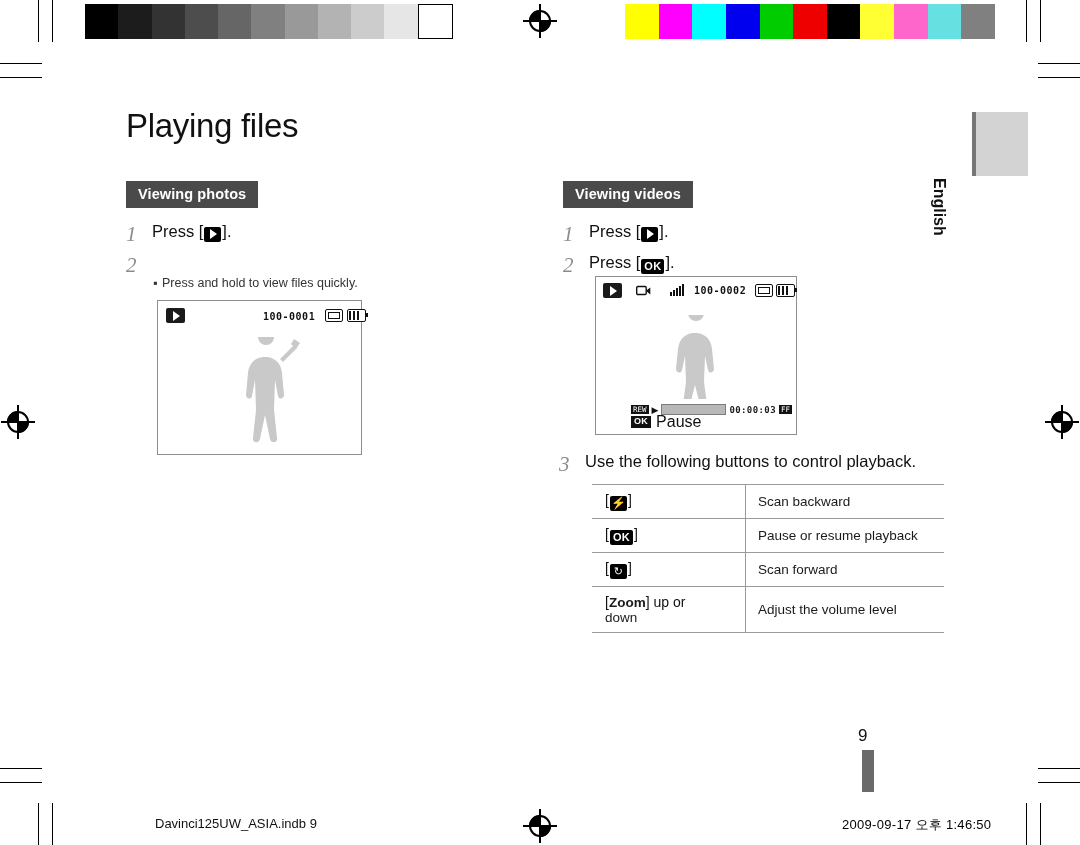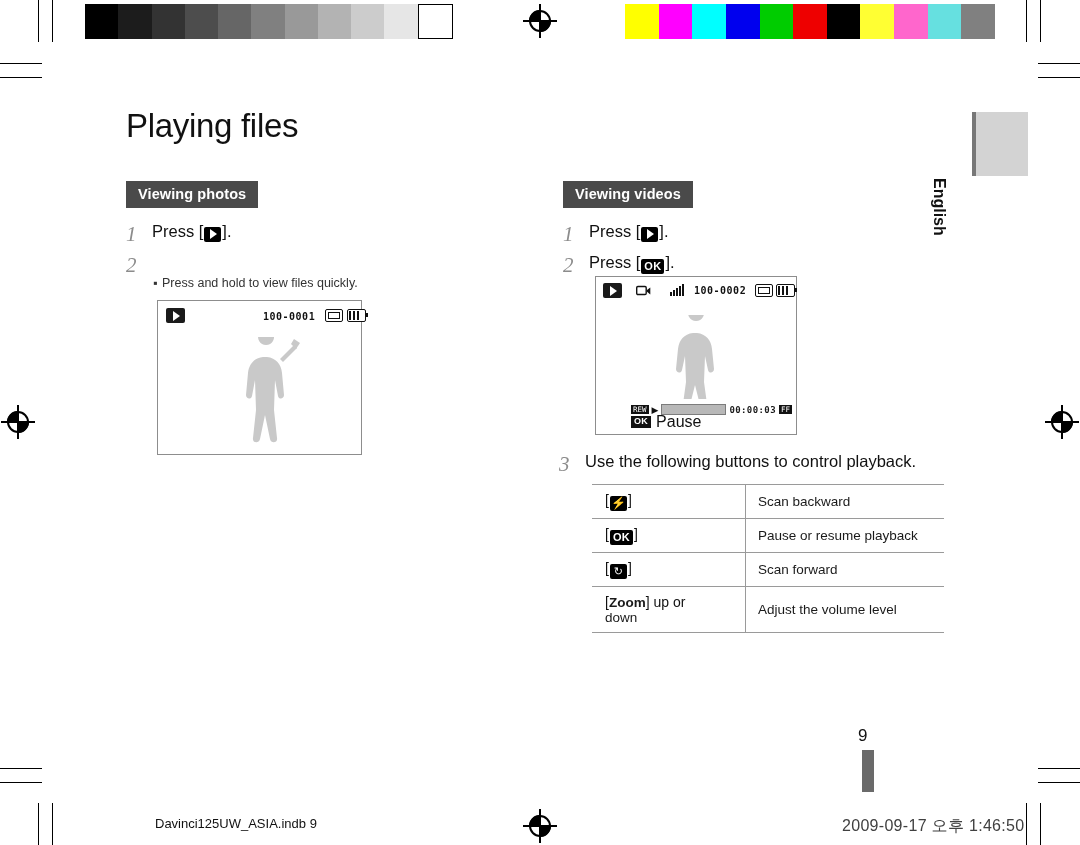--- a/index.html
+++ b/index.html
@@ -146,21 +146,21 @@
     font-size:16px;font-weight:bold;color:#111;
     transform:rotate(90deg);transform-origin:left top;
   }
 
   
   .pageno{position:absolute;left:858px;top:726px;font-size:17px;color:#111;}
   .pagebar{position:absolute;left:862px;top:750px;width:12px;height:42px;background:#6a6a6a;}
 
   
   .foot-left{position:absolute;left:110px;top:816px;font-size:13px;color:#111;margin-left:45px;}
-  .foot-right{position:absolute;left:842px;top:816px;font-size:16px;color:#404040;letter-spacing:0.3px;}
+  .foot-right{position:absolute;left:842px;top:816px;font-size:13px;color:#000000;letter-spacing:0.3px;}
 </style>
 </head>
 <body>
 
 <div class="abs gray-bar">
   <div style="background:#000000"></div>
     <div style="background:#1c1c1c"></div>
     <div style="background:#333333"></div>
   <div style="background:#4d4d4d"></div>
     <div style="background:#666666"></div>

